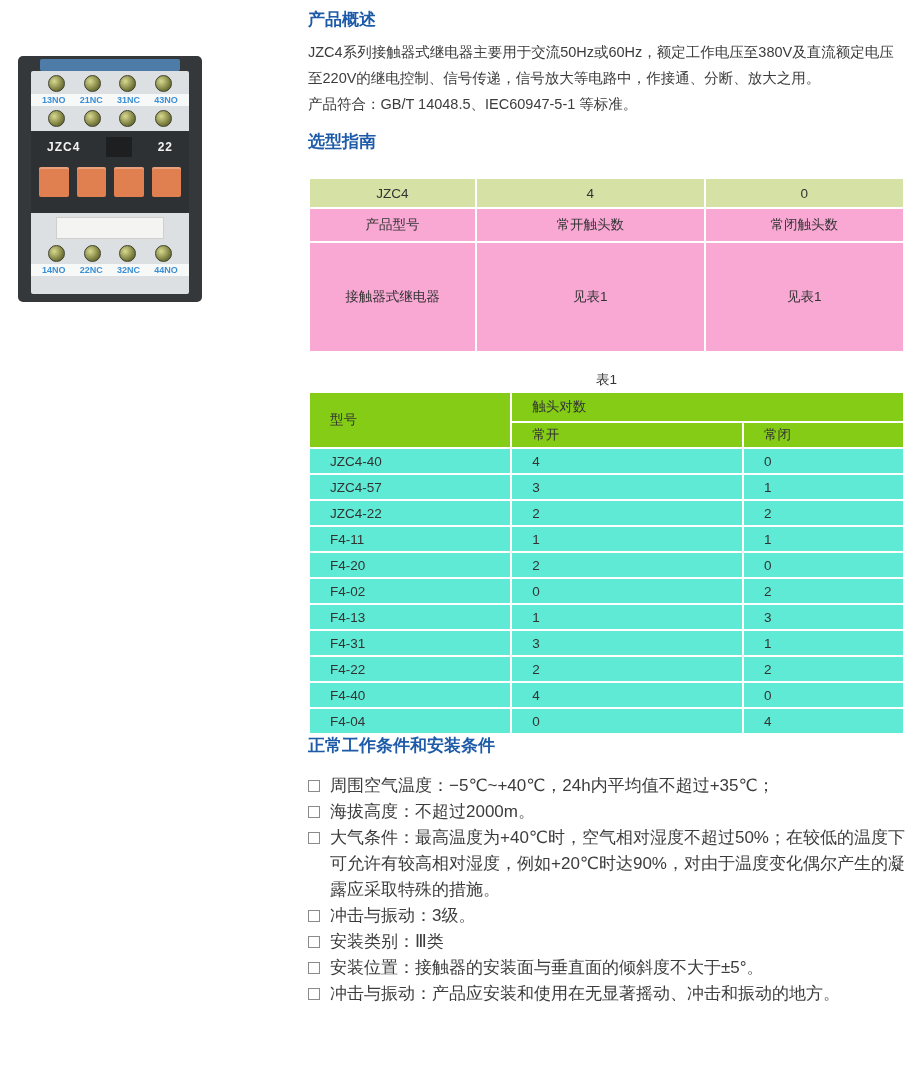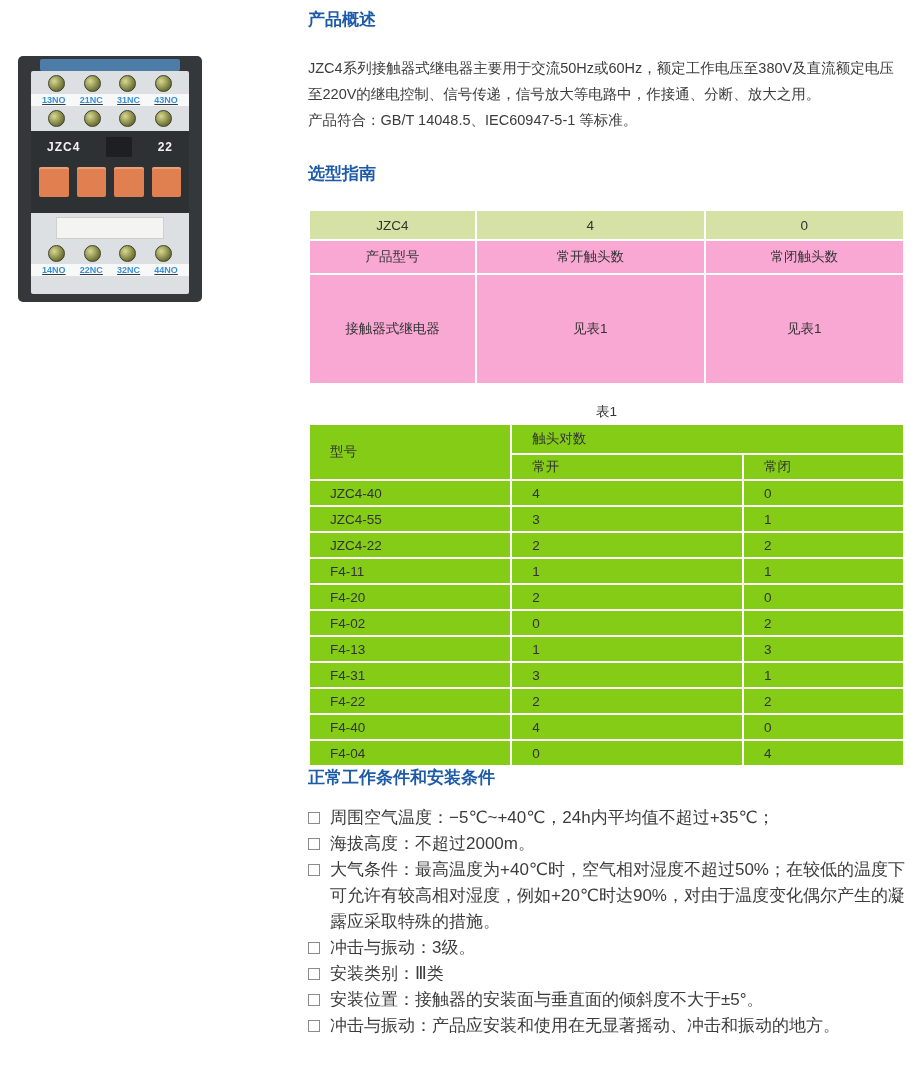--- a/index.html
+++ b/index.html
@@ -10,50 +10,50 @@
   
   .photo { position:absolute; left:12px; top:52px; width:196px; height:252px; }
   .device { position:relative; width:184px; height:250px; margin:0 auto; }
   .dev-base { position:absolute; left:0; right:0; top:4px; bottom:0; background:#35383b; border-radius:5px; }
   .dev-blue { position:absolute; left:22px; right:22px; top:7px; height:12px; background:#4e7ca8; border-radius:2px; }
   .dev-face { position:absolute; left:13px; right:13px; top:19px; bottom:8px; background:#dde0e3; border-radius:2px; overflow:hidden; }
   .screw-row { display:flex; justify-content:space-around; align-items:center; padding:4px 8px 2px 8px; }
   .screw { width:17px; height:17px; border-radius:50%;
            background:radial-gradient(circle at 35% 35%, #d9da90, #7a7d3e 62%, #4c4f22);
            border:1px solid #3c3f28; }
-  .term-row { display:flex; justify-content:space-around; background:#f7f8f8; padding:1px 4px;text-decoration:underline; }
+  .term-row { display:flex; justify-content:space-around; background:#f7f8f8; padding:1px 4px; }
   .term-lbl { font-size:9px; font-weight:bold; color:#3b8fd4; letter-spacing:0; }
   .dev-band { display:flex; justify-content:space-between; align-items:center;
               background:#2e3134; height:32px; padding:0 16px; margin-top:2px; }
   .dev-band .mdl { color:#f2f2f2; font-size:12px; font-weight:bold; letter-spacing:1px; }
   .band-slot { width:26px; height:20px; background:#1d1f21; }
   .btn-row { display:flex; justify-content:center; gap:8px; background:#2e3134; padding:4px 8px 6px 8px; }
   .orange-btn { width:32px; height:30px; background:#e08050; border-radius:2px; box-shadow:inset 0 2px 0 rgba(255,255,255,.25); }
   .dev-dark-gap { background:#2e3134; height:10px; }
   .label-strip { width:68%; height:22px; background:#f4f4f2; margin:4px auto 2px auto; border:1px solid #cfcfcc; }
 
   
   .main { position:absolute; left:308px; top:9px; width:597px; }
   .sec-title { font-size:17px; font-weight:bold; color:#1d5ba8; line-height:22px; }
-  .overview-text { margin-top:24px; font-size:14.5px; line-height:26px; color:#3c3c3c; }
-
-  .title-select { margin-top:30px; }
+  .overview-text { margin-top:8px; font-size:14.5px; line-height:26px; color:#3c3c3c; }
+
+  .title-select { margin-top:14px; }
 
   table { border-collapse:separate; border-spacing:2px; width:100%; font-size:13.5px; color:#333; }
   .t1 { margin-top:24px; }
   .t1 td { text-align:center; vertical-align:middle; background:#f9a8d4; }
   .t1 .hdr td { background:#d5e1a5; }
   .t1 .r0 td { height:28px; }
   .t1 .r1 td { height:32px; }
   .t1 .r2 td { height:108px; }
 
   .tbl1-label { margin-top:18px; text-align:center; font-size:13.5px; color:#333; line-height:18px; }
 
   .t2 { margin-top:2px; }
-  .t2 td { text-align:left; vertical-align:middle; background:#84cc16; padding-left:20px; }
+  .t2 td { text-align:left; vertical-align:middle; background:#5eead4; padding-left:20px; }
   .t2 td.hdr { background:#84cc16; }
   .t2 .hr1 td { height:28px; }
   .t2 .hr2 td { height:24px; }
   .t2 .br td { height:24px; }
 
   .title-cond { }
   .cond-list { margin-top:16px; }
   .cond-item { display:flex; align-items:flex-start; font-size:17px; line-height:26px; color:#3c3c3c; }
   .cbx { flex:0 0 auto; width:12px; height:12px; border:1px solid #8a8a8a; background:#fff; margin:7px 10px 0 0; }
   .cond-text { flex:1 1 auto; }
@@ -167,21 +167,21 @@
         <tr class="hr2">
           <td class="hdr">常开</td>
           <td class="hdr">常闭</td>
         </tr>
         <tr class="br">
           <td>JZC4-40</td>
           <td>4</td>
           <td>0</td>
         </tr>
         <tr class="br">
-          <td>JZC4-55</td>
+          <td>JZC4-57</td>
           <td>3</td>
           <td>1</td>
         </tr>
         <tr class="br">
           <td>JZC4-22</td>
           <td>2</td>
           <td>2</td>
         </tr>
         <tr class="br">
           <td>F4-11</td>

